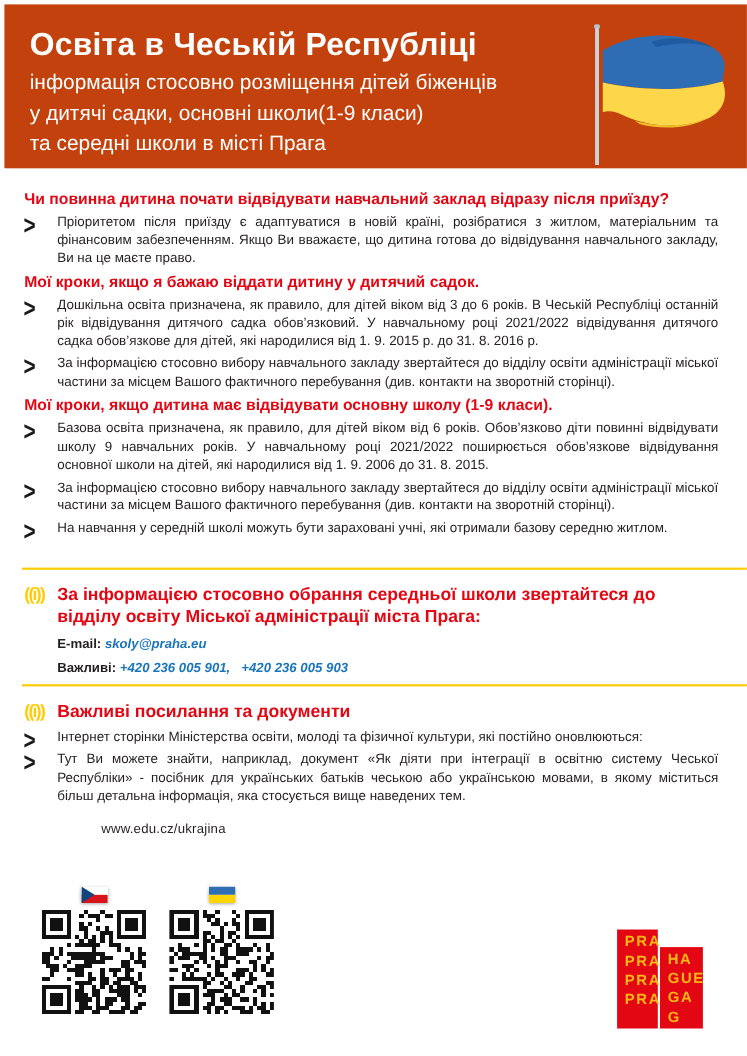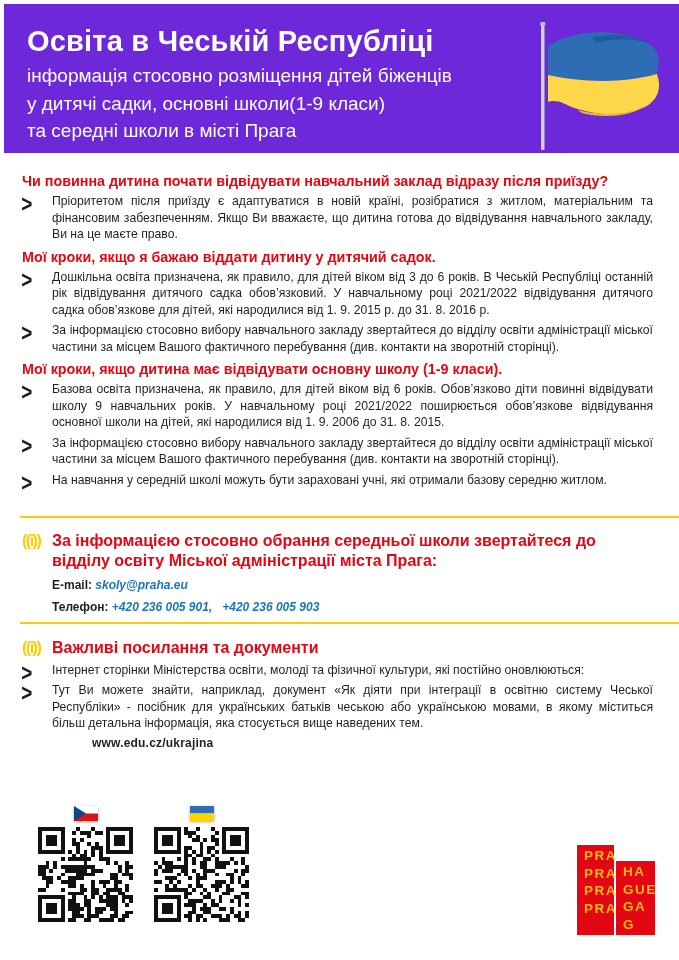--- a/index.html
+++ b/index.html
@@ -1,20 +1,20 @@
 <!DOCTYPE html>
 <html><head>
 <meta charset="utf-8">
 <style>
   html,body{margin:0;padding:0;background:#fff;}
   .page{position:relative;width:679px;height:960px;background:#fff;overflow:hidden;
         font-family:"Liberation Sans",sans-serif;color:#231f20;}
 
   
-  .hdr{position:absolute;left:4px;top:4px;right:0;height:149px;background:#6d28d9;
+  .hdr{position:absolute;left:4px;top:4px;right:0;height:149px;background:#c2410c;
        box-sizing:border-box;padding:21px 0 0 23px;color:#fff;}
   .hdr h1{margin:0;font-size:29px;line-height:33px;font-weight:bold;letter-spacing:.2px;}
   .hdr .sub{margin-top:4px;font-size:19px;line-height:27.5px;font-weight:400;}
   .flagwrap{position:absolute;top:8px;right:4px;width:158px;height:140px;}
 
   
   .content{position:absolute;top:153px;left:22px;width:631px;}
   .sec-h{color:#e30613;font-weight:bold;font-size:14.3px;line-height:18px;margin:5px 0 3px;}
   .qa .sec-h:first-child{margin-top:19px;}
   .bullet{display:flex;margin:0 0 4px;}
@@ -31,30 +31,30 @@
   .links-row{margin-top:14px;}
   .info-icon{flex:none;width:30px;color:#ffcb05;font-weight:bold;font-size:16px;
              letter-spacing:-1.5px;line-height:19.5px;}
   .info-title{color:#e30613;font-weight:bold;font-size:16px;line-height:19.5px;max-width:601px;}
 
   .contact{margin:8px 0 0 30px;font-size:12px;font-weight:bold;}
   .contact .crow{margin-bottom:8px;}
   .blue{color:#1b75bb;font-style:italic;}
   .links-bullets{margin-top:4px;}
 
-  .url{margin:4px 0 0 70px;font-size:12px;font-weight:bold;letter-spacing:.2px;}
+  .url{margin:14px 0 0 70px;font-size:12px;font-weight:normal;letter-spacing:.2px;}
 
   
   .qr-area{position:absolute;left:38px;top:806px;display:flex;gap:21px;}
   .qr-col{width:95px;display:flex;flex-direction:column;align-items:center;}
   .mini-flag{width:24px;height:15px;margin-bottom:6px;box-shadow:0 1px 3px rgba(0,0,0,.35);display:block;}
   svg.qr{width:95px;height:95px;display:block;}
 
   
-  .praha{position:absolute;right:24px;bottom:25px;display:flex;gap:2px;}
+  .praha{position:absolute;right:40px;bottom:25px;display:flex;gap:2px;}
   .praha-col{background:#e30613;color:#fdb913;font-weight:bold;font-size:13.5px;
              line-height:17.5px;padding:2px 5px 2px 7px;letter-spacing:1.5px;box-sizing:border-box;}
   .praha-col.left{width:37px;text-align:left;}
   .praha-col.right{width:39px;margin-top:16px;}
 </style>
 </head>
 <body>
 
 <div class="page">
 
@@ -111,21 +111,21 @@
 
     <div class="divider" id="divider-1"></div>
 
     <section>
       <div class="info-row">
         <span class="info-icon">((i))</span>
         <div class="info-title">За інформацією стосовно обрання середньої школи звертайтеся до відділу освіту Міської адміністрації міста Прага:</div>
       </div>
       <div class="contact">
         <div class="crow"><span>E-mail: </span><span class="blue">skoly@praha.eu</span></div>
-        <div class="crow"><span>Телефон: </span><span class="blue">+420 236 005 901,&nbsp;&nbsp; +420 236 005 903</span></div>
+        <div class="crow"><span>Важливі: </span><span class="blue">+420 236 005 901,&nbsp;&nbsp; +420 236 005 903</span></div>
       </div>
     </section>
 
     <div class="divider" id="divider-2"></div>
 
     <section>
       <div class="info-row links-row">
         <span class="info-icon">((i))</span>
         <div class="info-title">Важливі посилання та документи</div>
       </div>

